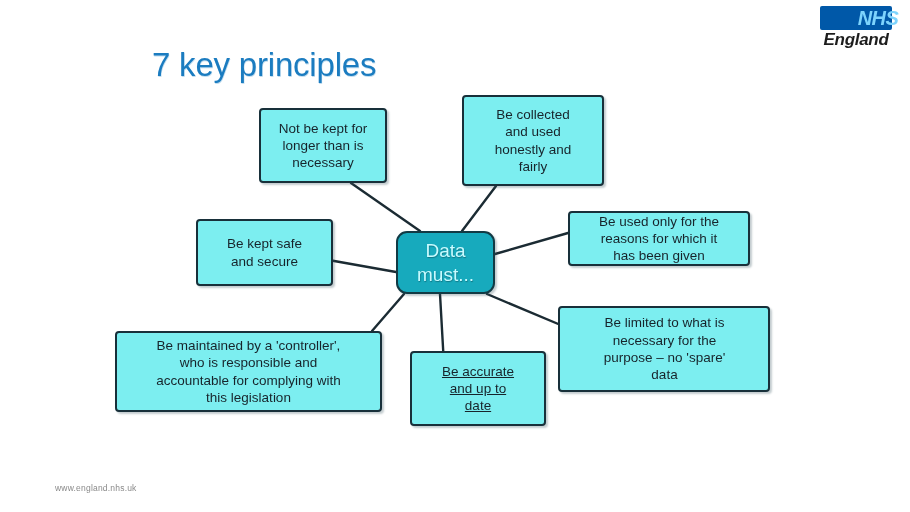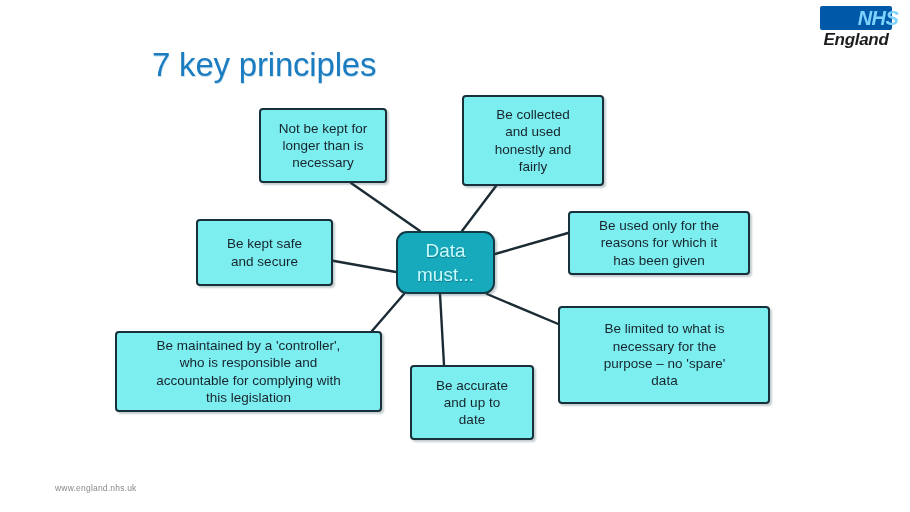--- a/index.html
+++ b/index.html
@@ -165,32 +165,32 @@
       <div class="node" style="left: 462px; top: 95px; width: 142px; height: 91px;">
         <span class="node-text">Be collected
 and used
 honestly and
 fairly</span>
       </div>
       <div class="node" style="left: 196px; top: 219px; width: 137px; height: 67px;">
         <span class="node-text">Be kept safe
 and secure</span>
       </div>
-      <div class="node" style="left: 568px; top: 211px; width: 182px; height: 64px;">
+      <div class="node" style="left: 568px; top: 211px; width: 182px; height: 55px;">
         <span class="node-text">Be used only for the
 reasons for which it
 has been given</span>
       </div>
-      <div class="node" style="left: 558px; top: 306px; width: 212px; height: 98px; padding-left: 8px;">
+      <div class="node" style="left: 558px; top: 306px; width: 212px; height: 86px; padding-left: 8px;">
         <span class="node-text">Be limited to what is
 necessary for the
 purpose – no 'spare'
 data</span>
       </div>
-      <div class="node" style="left: 410px; top: 365px; width: 124px; height: 75px;">
+      <div class="node" style="left: 410px; top: 351px; width: 136px; height: 75px; text-decoration: underline;">
         <span class="node-text">Be accurate
 and up to
 date</span>
       </div>
       <div class="node" style="left: 115px; top: 331px; width: 267px; height: 81px;">
         <span class="node-text">Be maintained by a 'controller',
 who is responsible and
 accountable for complying with
 this legislation</span>
       </div>

